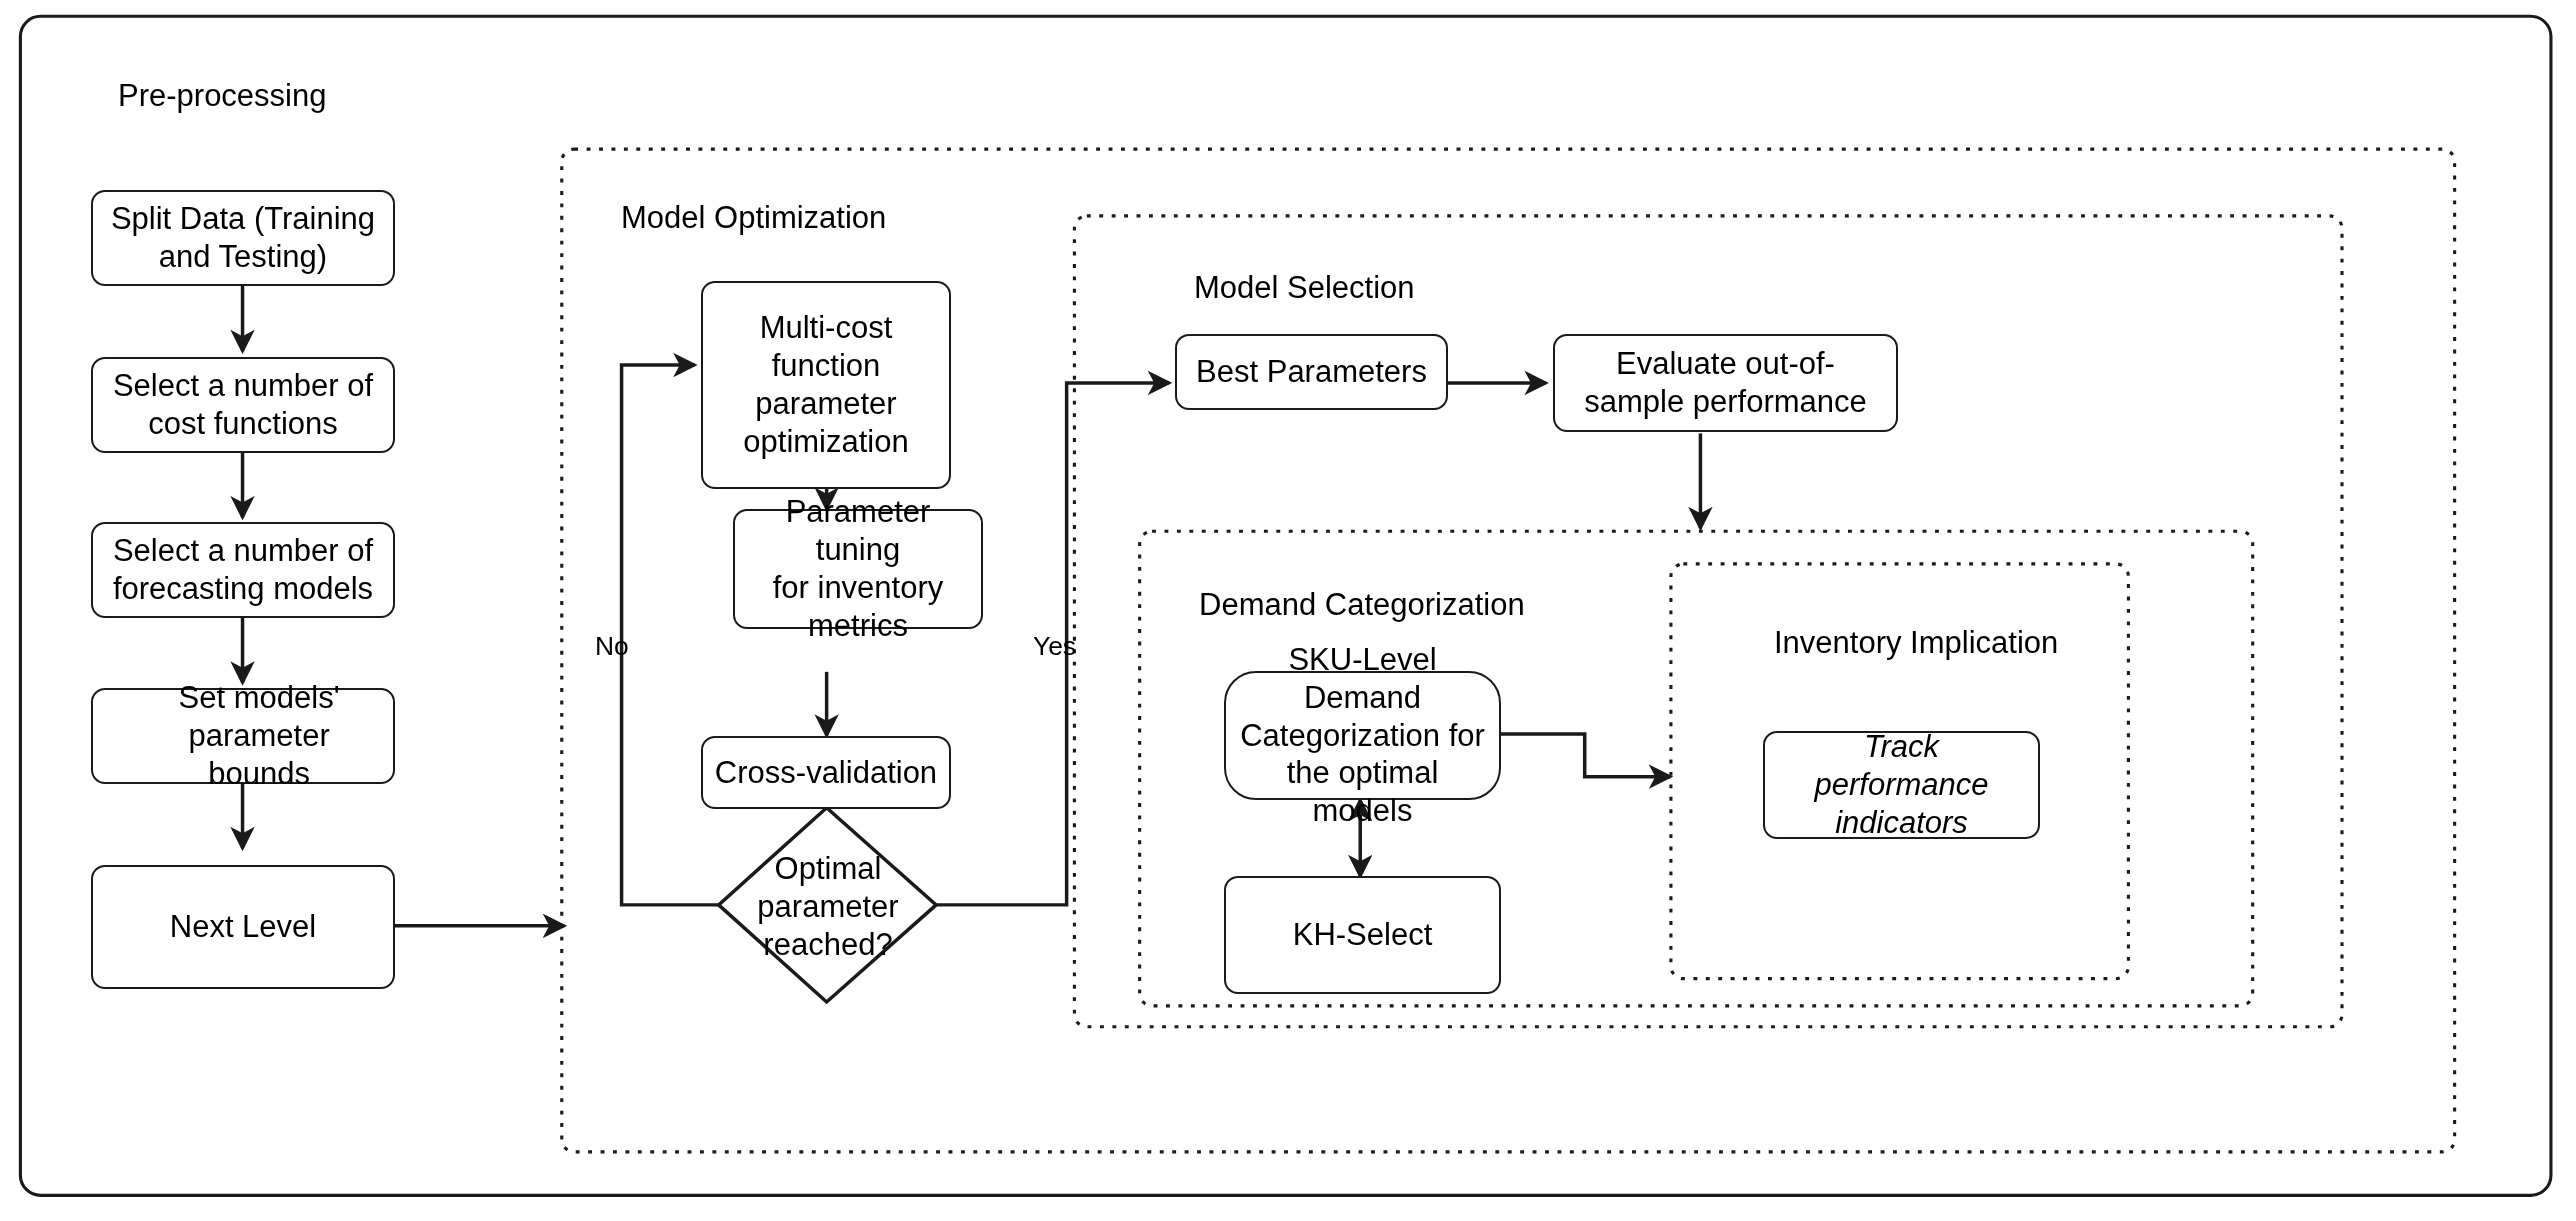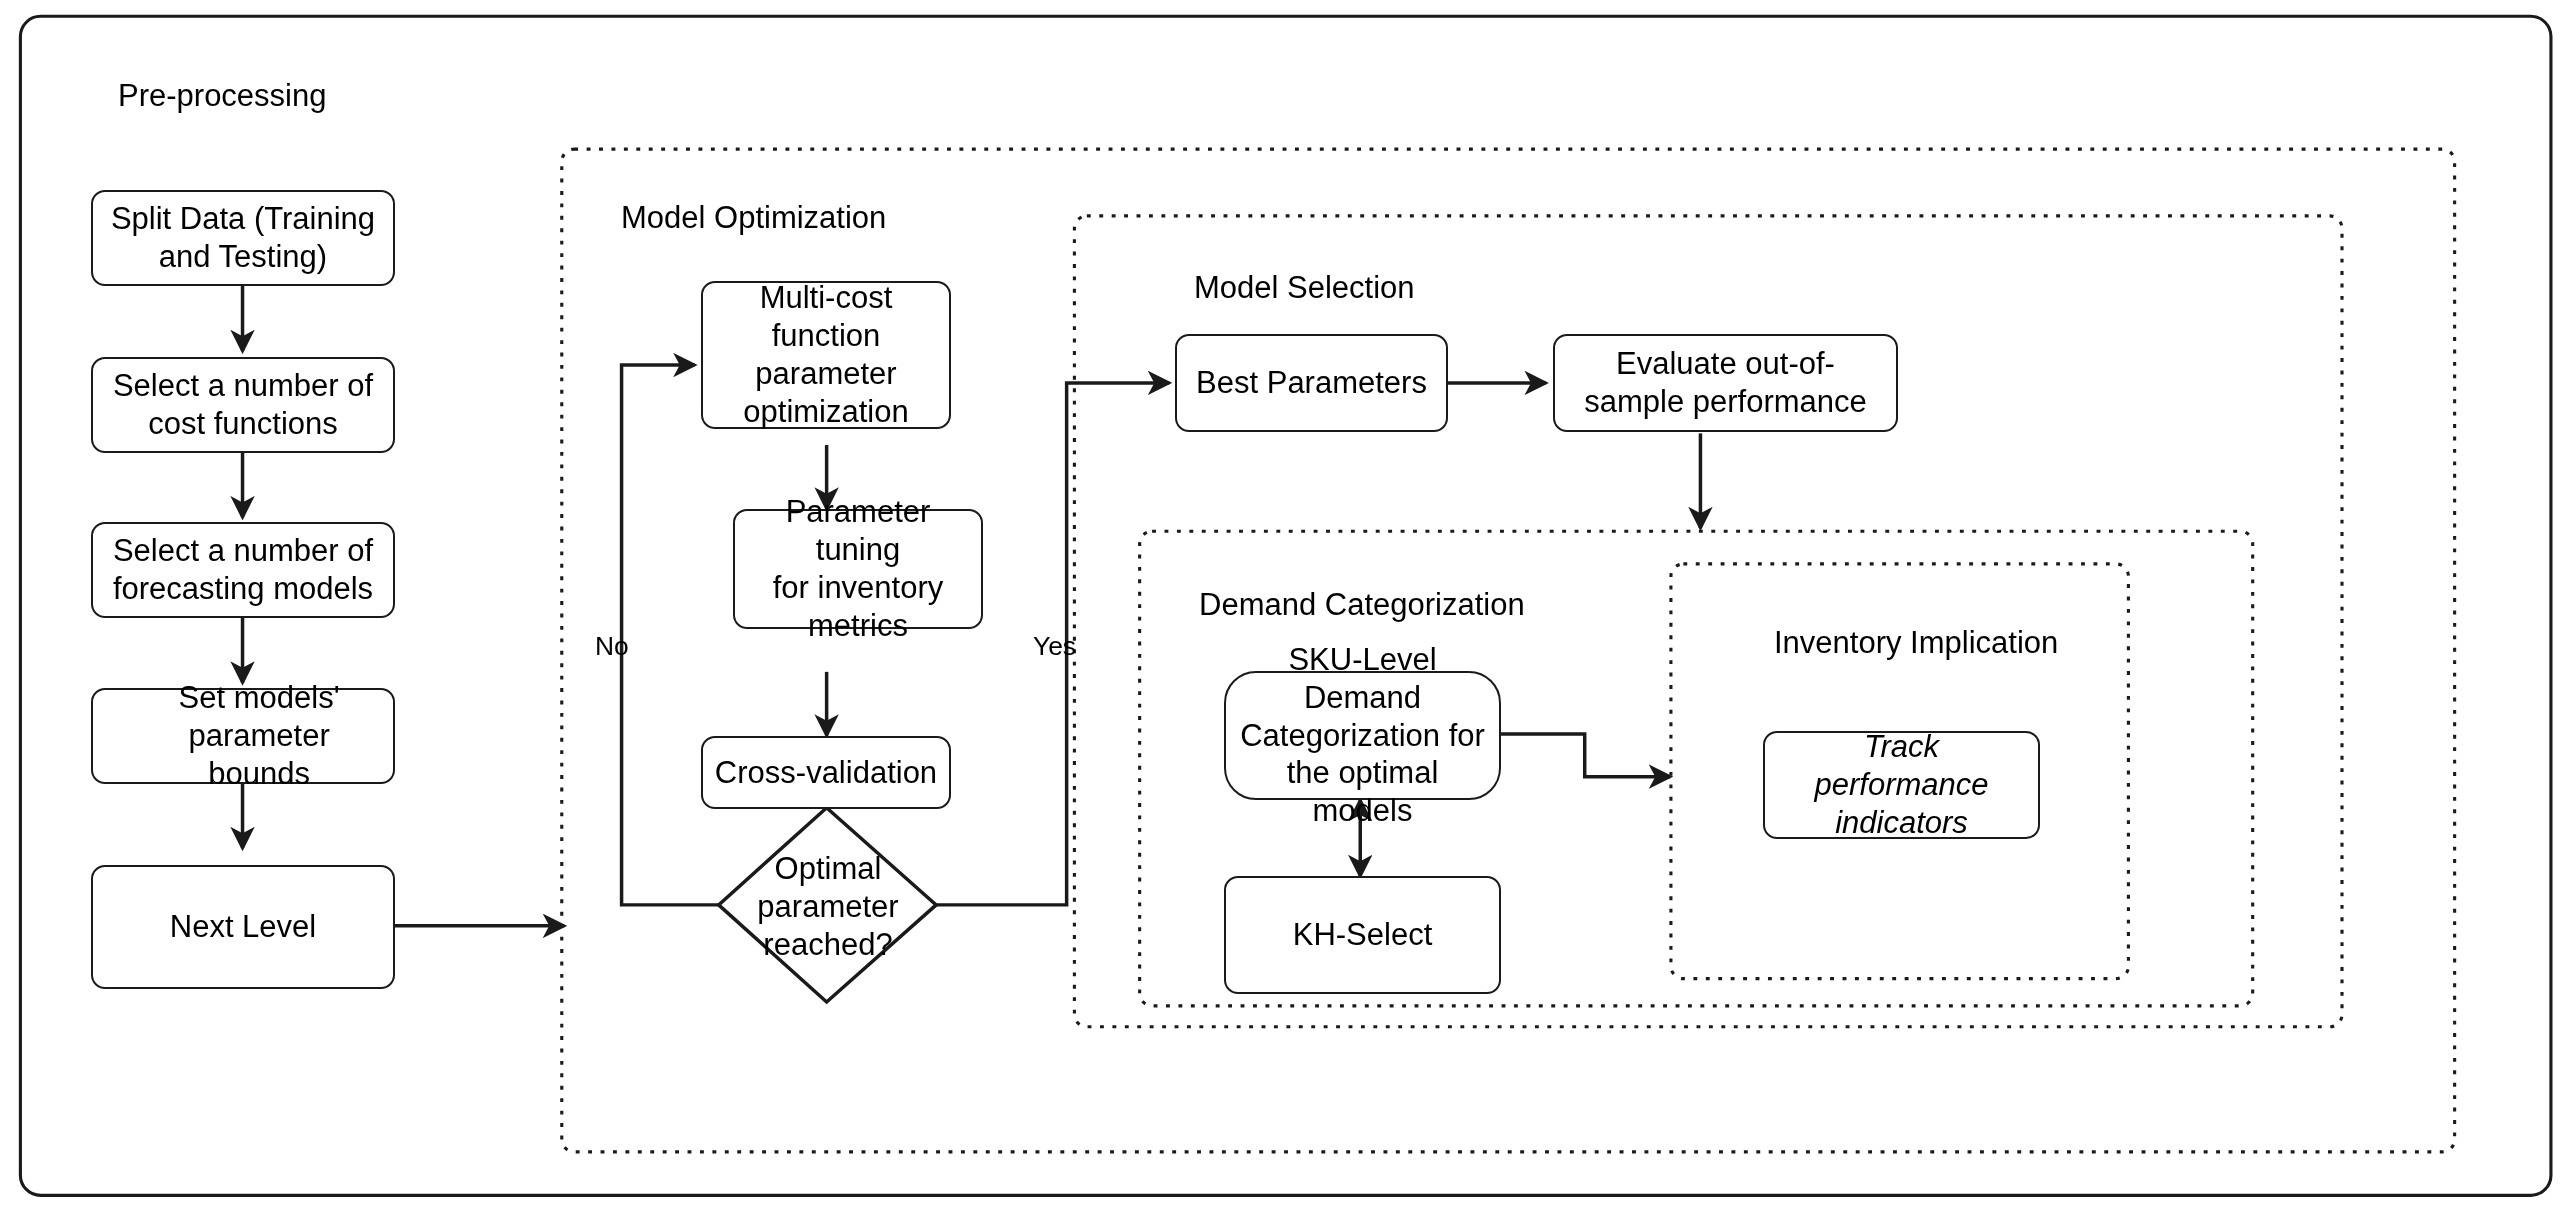--- a/index.html
+++ b/index.html
@@ -102,21 +102,21 @@
     <span>
       <span>Set models' parameter</span><br>
       <span>bounds</span>
     </span>
   </div>
 
   <div class="node" style="left:91px;top:865px;width:304px;height:124px;">
     <span>Next Level</span>
   </div>
 
-  <div class="node" style="left:701px;top:281px;width:250px;height:148px;">
+  <div class="node" style="left:701px;top:281px;width:250px;height:208px;">
     <span>
       <span>Multi-cost function</span><br>
       <span>parameter</span><br>
       <span>optimization</span>
     </span>
   </div>
 
   <div class="node" style="left:733px;top:509px;width:250px;height:120px;justify-content:center;">
     <span>
       <span>Parameter tuning</span><br>
@@ -128,21 +128,21 @@
   <div class="node" style="left:701px;top:736px;width:250px;height:73px;">
     <span>Cross-validation</span>
   </div>
 
   <div class="diamond-text" style="left:719px;top:850px;width:218px;">
     <span>Optimal</span><br>
     <span>parameter</span><br>
     <span>reached?</span>
   </div>
 
-  <div class="node" style="left:1175px;top:334px;width:273px;height:98px;">
+  <div class="node" style="left:1175px;top:334px;width:273px;height:76px;">
     <span>Best Parameters</span>
   </div>
 
   <div class="node" style="left:1553px;top:334px;width:345px;height:98px;">
     <span>
       <span>Evaluate out-of-</span><br>
       <span>sample performance</span>
     </span>
   </div>
 

